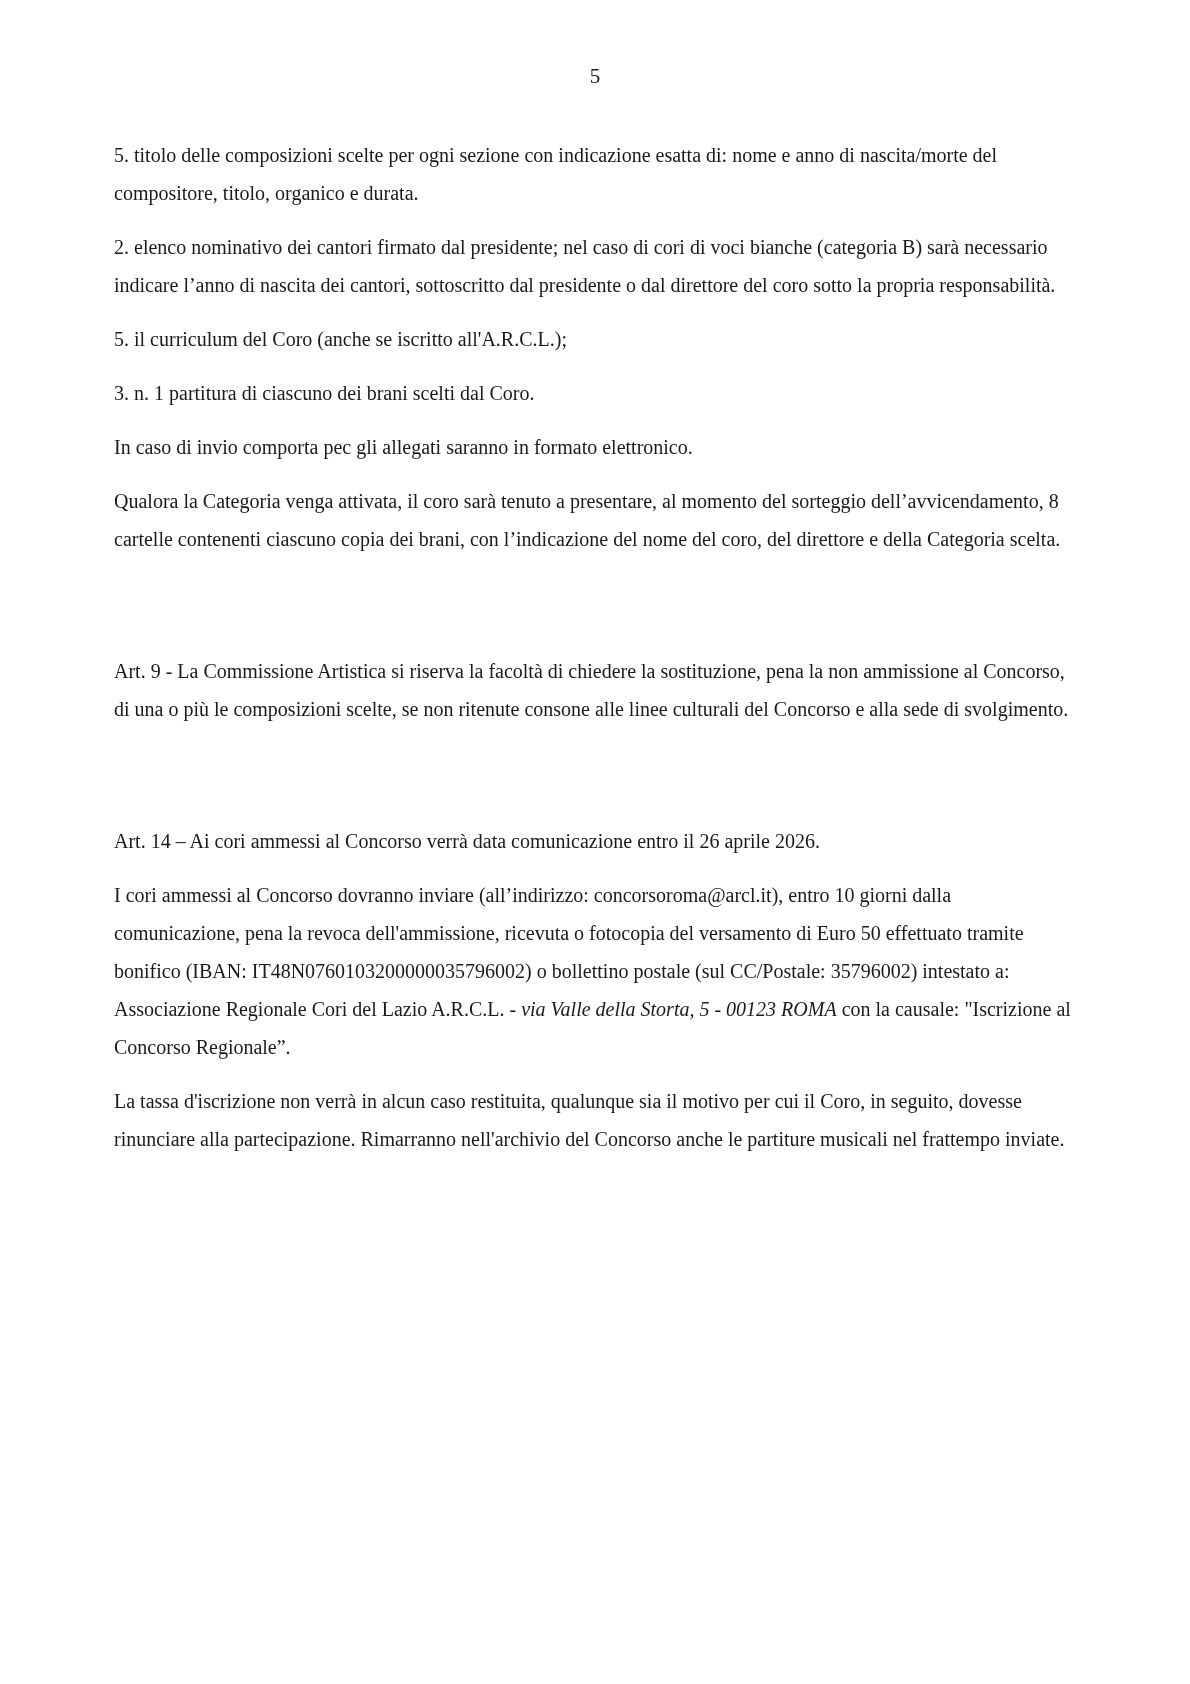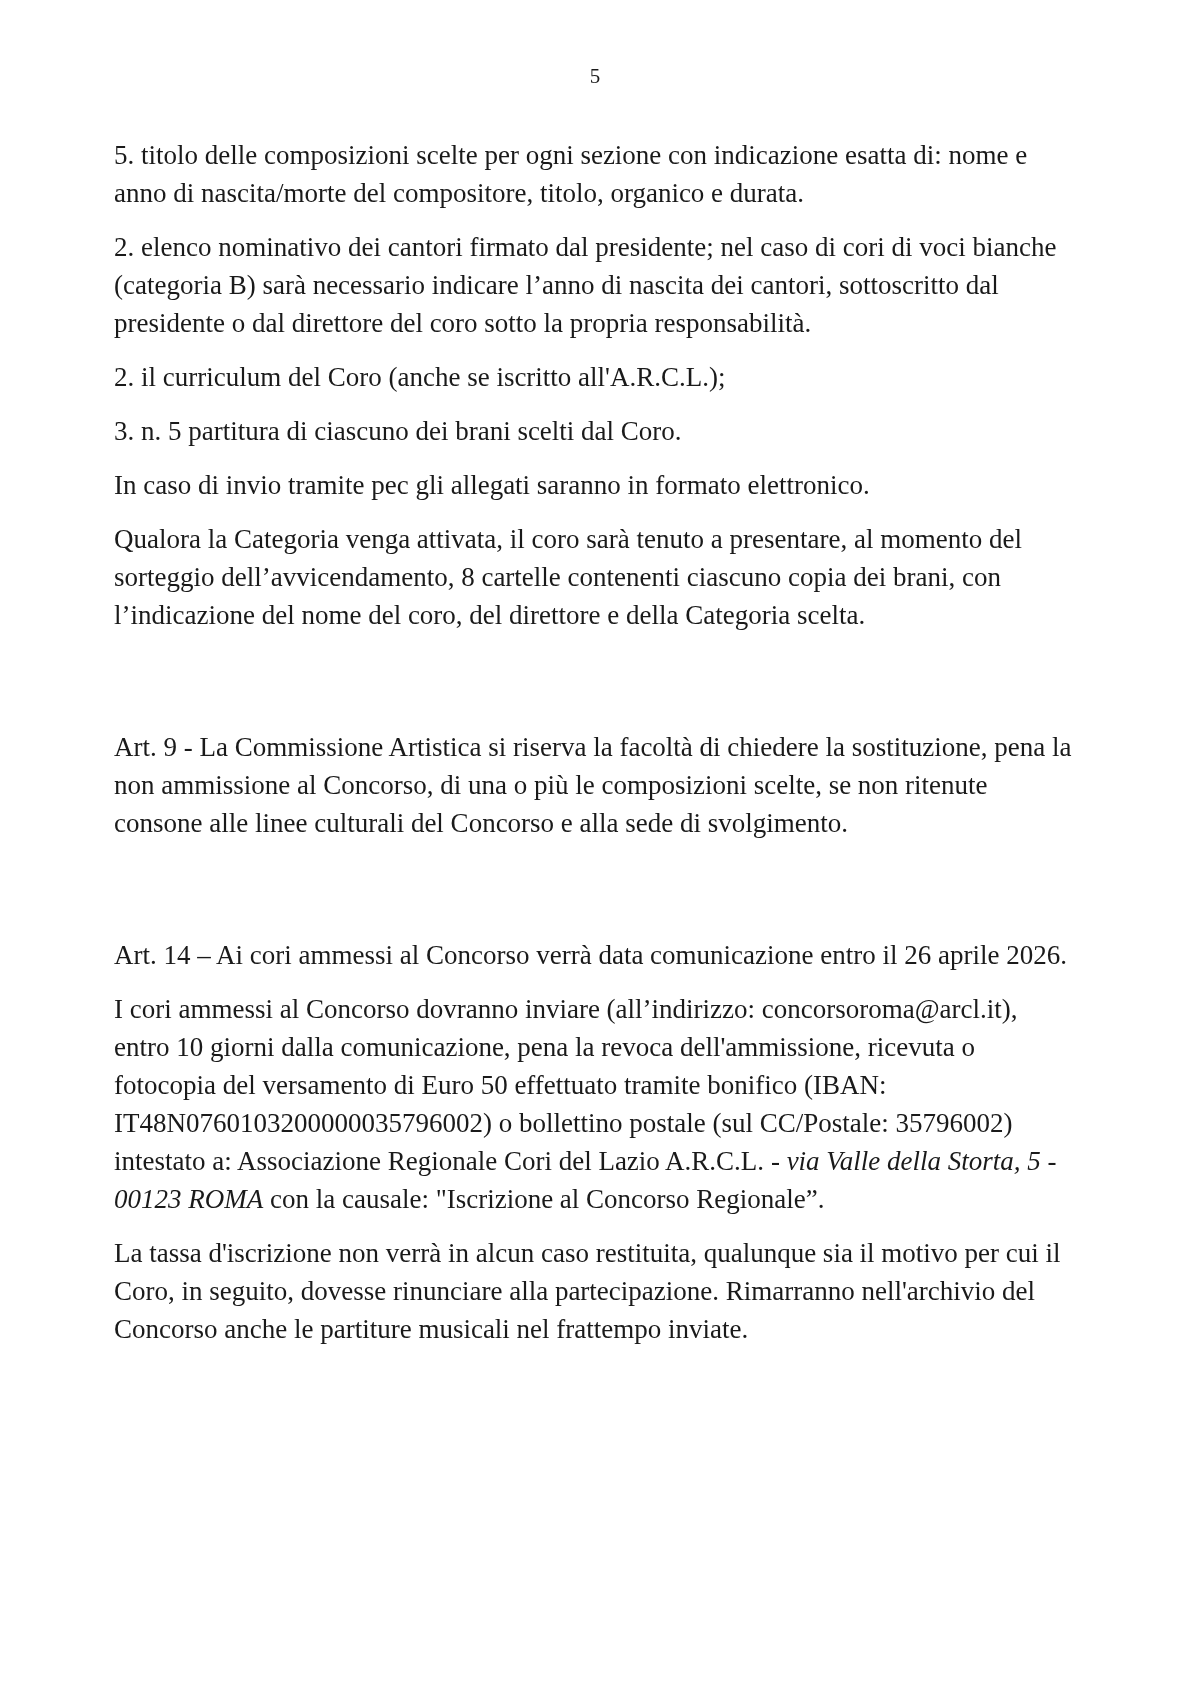--- a/index.html
+++ b/index.html
@@ -1,35 +1,35 @@
 <!DOCTYPE html>
 <html><head>
 <meta charset="utf-8">
 <style>
   html, body { margin:0; padding:0; background:#ffffff; }
   body { width:1190px; height:1684px; position:relative; overflow:hidden;
          font-family:"Liberation Serif","DejaVu Serif",serif; color:#1a1a1a; }
   .page-num { position:absolute; top:64px; left:0; width:1190px; text-align:center; font-size:21px; }
-  .content { position:absolute; left:114px; top:136px; width:960px; font-size:27px; line-height:38px; }
+  .content { position:absolute; left:114px; top:136px; width:960px; font-size:20px; line-height:38px; }
   p { margin:0 0 16px 0; }
   .gap { height:78px; }
   b { font-weight:normal; }
   i { font-style:italic; }
 </style>
 </head>
 <body>
 
 <div class="page-num">5</div>
 
 <div class="content">
   <p>5. titolo delle composizioni scelte per ogni sezione con indicazione esatta di: nome e anno di nascita/morte del compositore, titolo, organico e durata.</p>
   <p>2. elenco nominativo dei cantori firmato dal presidente; nel caso di cori di voci bianche (categoria B) sarà necessario indicare l’anno di nascita dei cantori, sottoscritto dal presidente o dal direttore del coro sotto la propria responsabilità.</p>
-  <p>2. il curriculum del Coro (anche se iscritto all'A.R.C.L.);</p>
-  <p>3. n. 5 partitura di ciascuno dei brani scelti dal Coro.</p>
-  <p><span>In caso di invio tramite </span><b>pec</b><span> gli allegati saranno in formato elettronico.</span></p>
+  <p>5. il curriculum del Coro (anche se iscritto all'A.R.C.L.);</p>
+  <p>3. n. 1 partitura di ciascuno dei brani scelti dal Coro.</p>
+  <p><span>In caso di invio comporta </span><b>pec</b><span> gli allegati saranno in formato elettronico.</span></p>
   <p><span>Qualora la Categoria venga attivata, il coro sarà tenuto a presentare, </span><b>al momento del sorteggio</b><span> dell’avvicendamento, </span><b>8 cartelle contenenti ciascuno copia dei brani</b><span>, con l’indicazione del nome del coro, del direttore e della Categoria scelta.</span></p>
   <div class="gap"></div>
   <p>Art. 9 - La Commissione Artistica si riserva la facoltà di chiedere la sostituzione, pena la non ammissione al Concorso, di una o più le composizioni scelte, se non ritenute consone alle linee culturali del Concorso e alla sede di svolgimento.</p>
   <div class="gap"></div>
   <p><span>Art. 14 – Ai cori ammessi al Concorso verrà data comunicazione entro il </span><b>26 aprile 2026</b><span>.</span></p>
   <p><span>I cori ammessi al Concorso dovranno inviare (all’indirizzo: </span><b>concorsoroma@arcl.it</b><span>), entro 10 giorni dalla comunicazione, pena la revoca dell'ammissione, ricevuta o fotocopia del versamento di Euro 50 effettuato tramite </span><b>bonifico</b><span> (IBAN: IT48N0760103200000035796002) o </span><b>bollettino postale</b><span> (sul CC/Postale: 35796002) intestato a: </span><b>Associazione Regionale Cori del Lazio A.R.C.L.</b><span> - </span><i>via Valle della Storta, 5 - 00123 ROMA</i><span> con la causale: </span><b>"Iscrizione al Concorso Regionale”.</b></p>
   <p>La tassa d'iscrizione non verrà in alcun caso restituita, qualunque sia il motivo per cui il Coro, in seguito, dovesse rinunciare alla partecipazione. Rimarranno nell'archivio del Concorso anche le partiture musicali nel frattempo inviate.</p>
 </div>
 
 </body></html>

